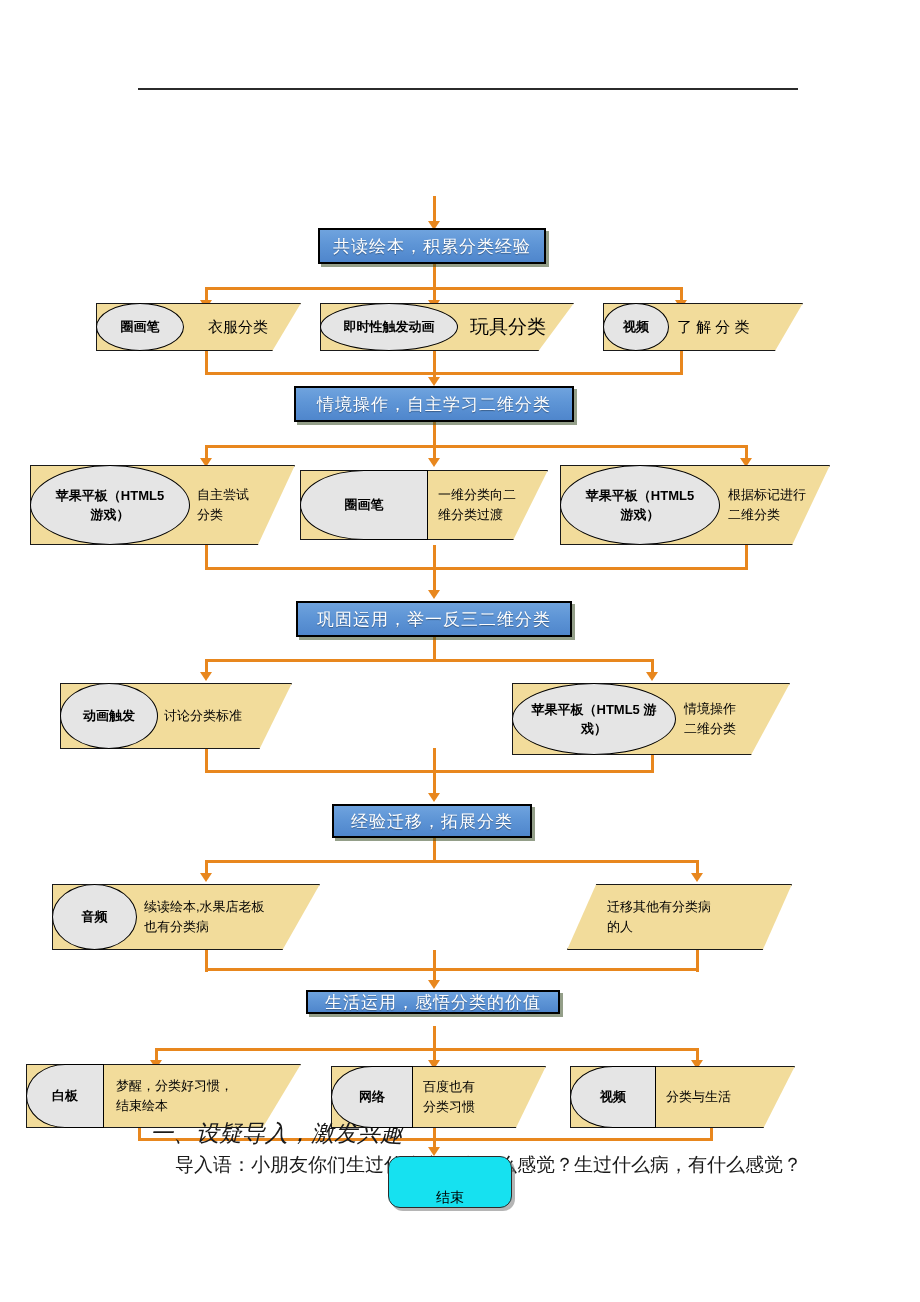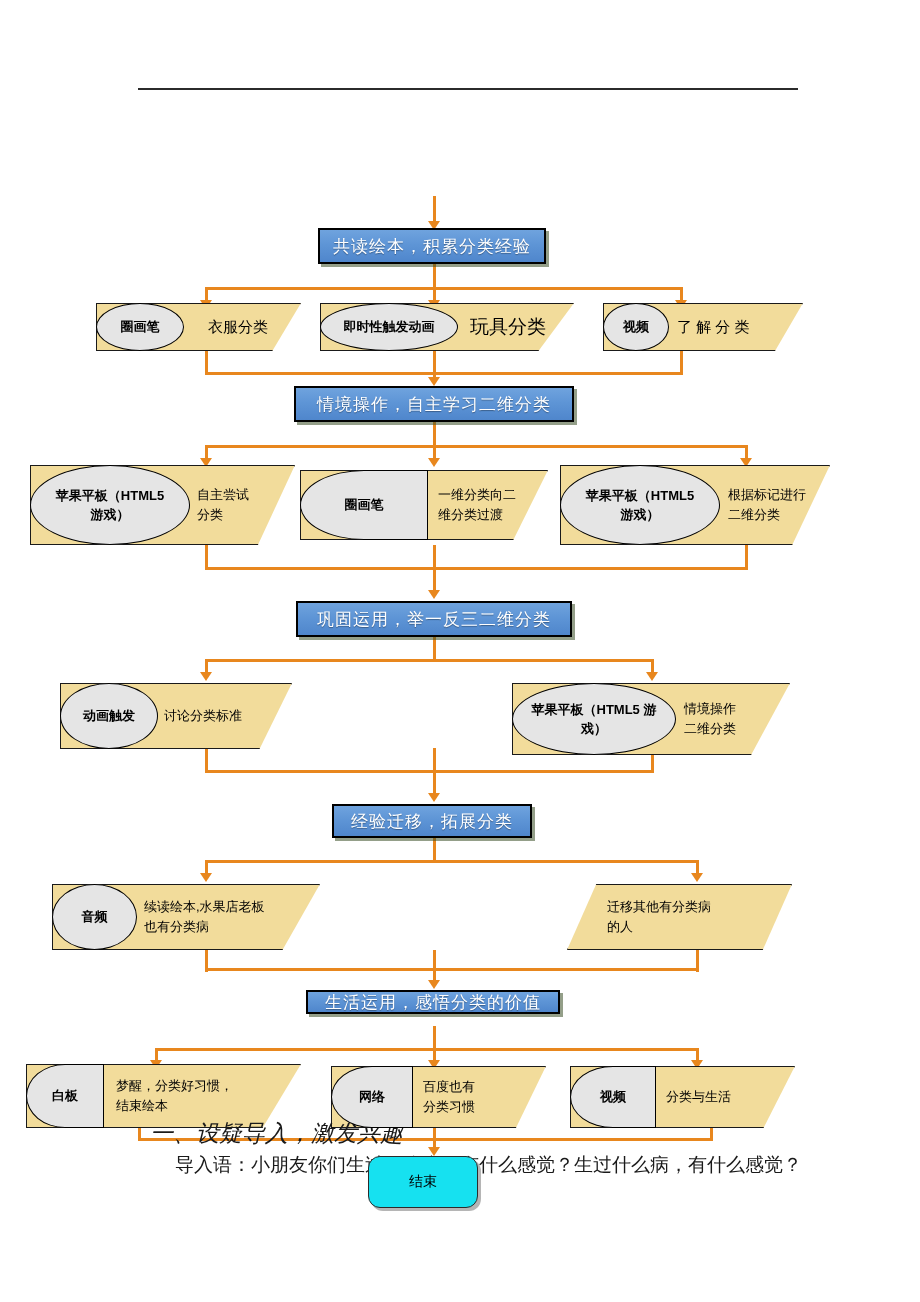--- a/index.html
+++ b/index.html
@@ -341,15 +341,15 @@
 </div>
 
 <div class="item" style="left:570px; top:1066px; width:225px; height:62px;">
   <div class="para"></div>
   <div class="ell pill" style="width:86px;">
     <span class="ell-label">视频</span>
   </div>
   <div class="para-body" style="left:96px; width:110px;">分类与生活</div>
 </div>
 
-<div class="end-box" style="left:368px; top:1156px; width:110px; height:52px;">
+<div class="end-box" style="left:388px; top:1156px; width:124px; height:52px;align-items:flex-end;">
   <span>结束</span>
 </div>
 
 </body></html>

